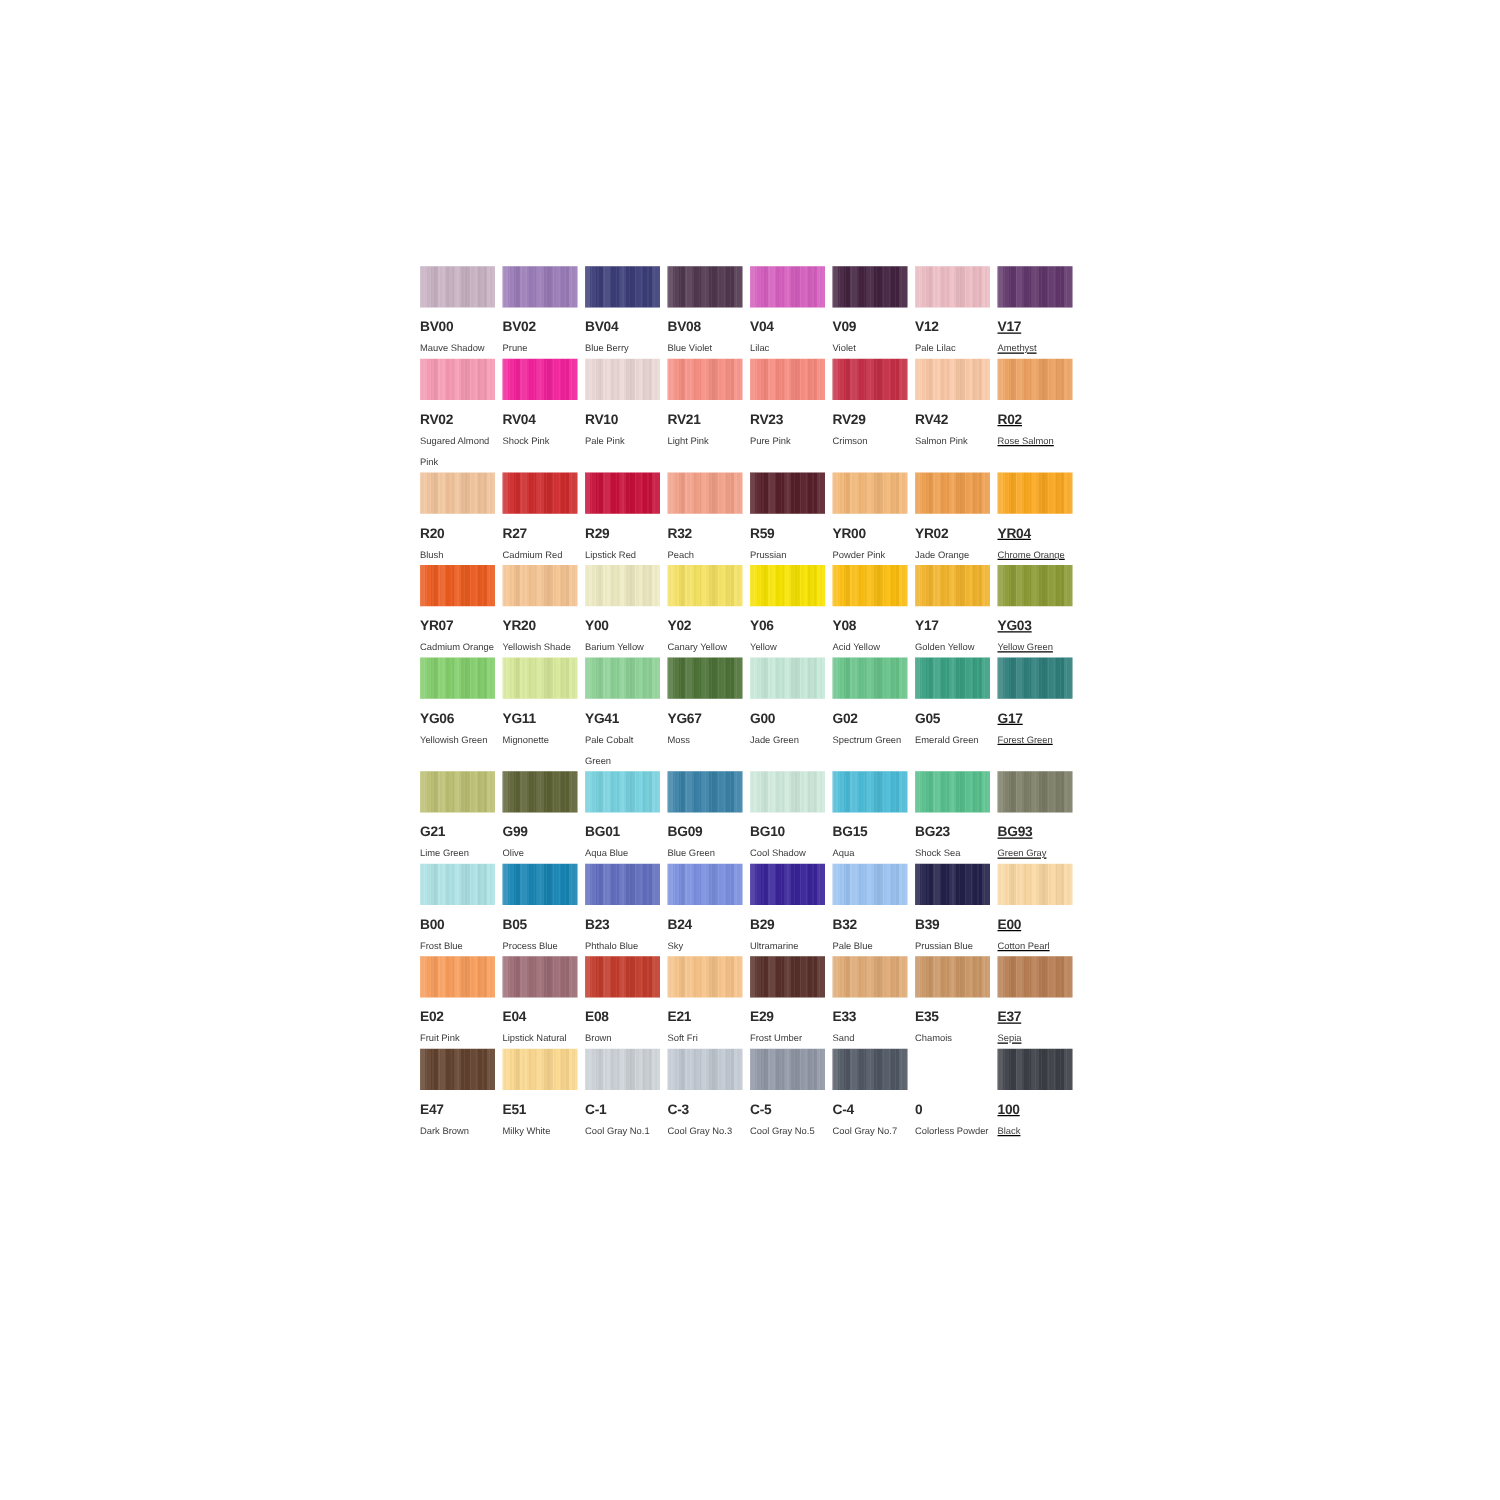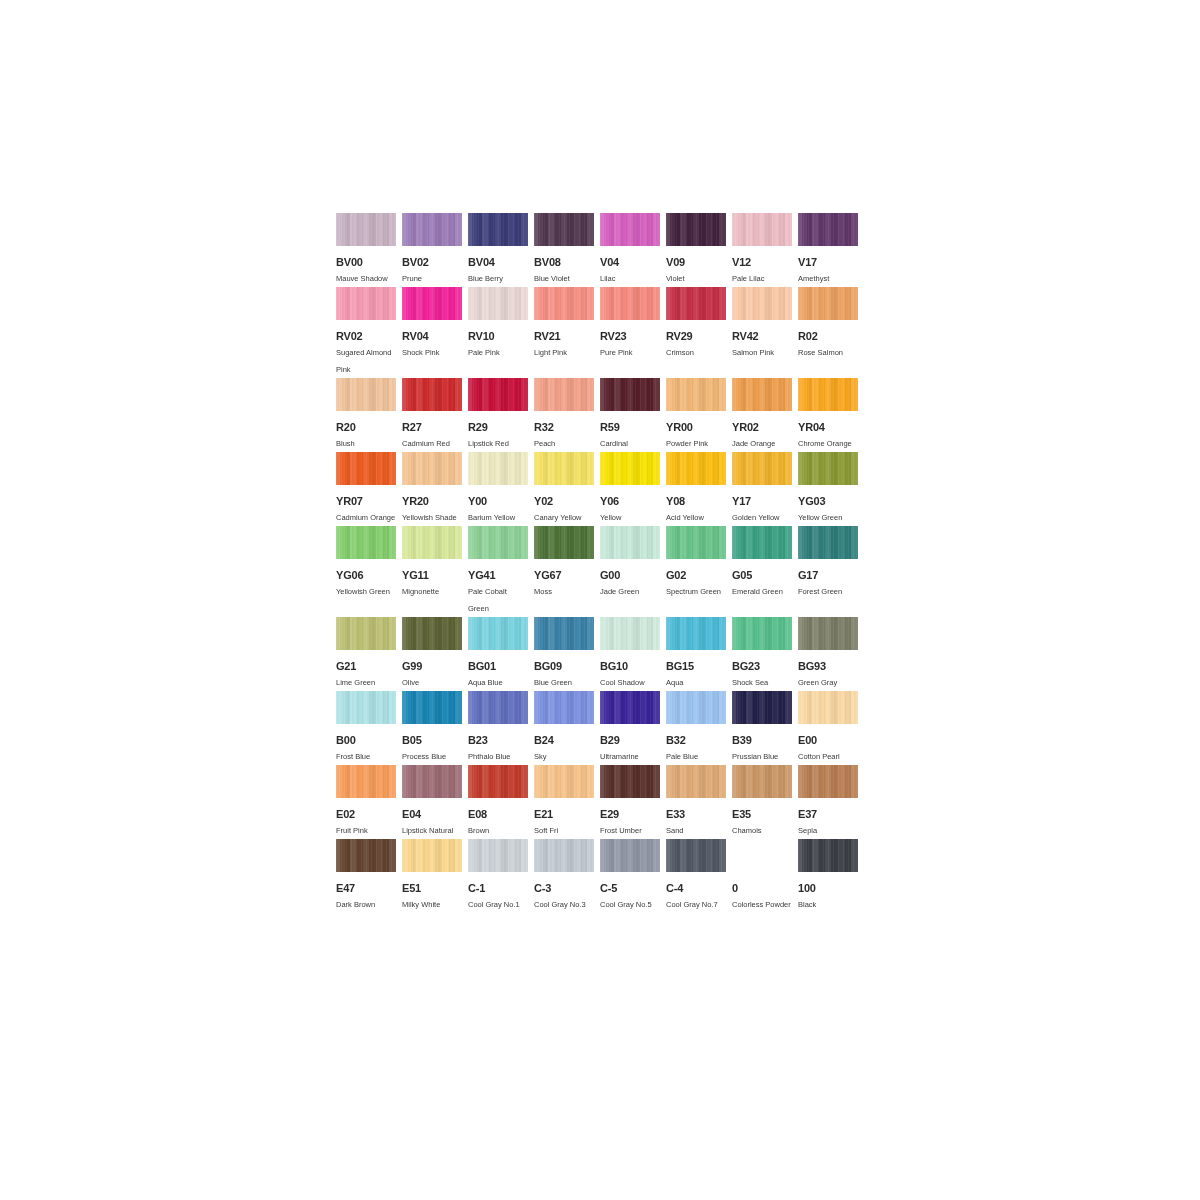--- a/index.html
+++ b/index.html
@@ -24,21 +24,21 @@
   .swatch-row {
     display: flex;
     align-items: flex-start;
     width: 528px;
   }
   .swatch-cell {
     width: 60px;
     margin-right: 6px;
     box-sizing: border-box;
   }
-  .swatch-cell:last-child { margin-right: 0; }
+  .swatch-cell:last-child { margin-right: 0; text-decoration: underline; }
 
   .swatch-chip {
     width: 60px;
     height: 33px;
     position: relative;
     overflow: hidden;
     background: #ffffff;
   }
   .swatch-chip.empty { background: transparent; }
 
@@ -268,21 +268,21 @@
         </div>
         <div class="swatch-code">R32</div>
         <div class="swatch-name">Peach</div>
       </div>
       <div class="swatch-cell">
         <div class="swatch-chip" style="background: rgb(88, 32, 42);">
           <div class="bands"></div>
           <div class="streaks"></div>
         </div>
         <div class="swatch-code">R59</div>
-        <div class="swatch-name">Cardinal</div>
+        <div class="swatch-name">Prussian</div>
       </div>
       <div class="swatch-cell">
         <div class="swatch-chip" style="background: rgb(243, 184, 120);">
           <div class="bands"></div>
           <div class="streaks"></div>
         </div>
         <div class="swatch-code">YR00</div>
         <div class="swatch-name">Powder Pink</div>
       </div>
       <div class="swatch-cell">

